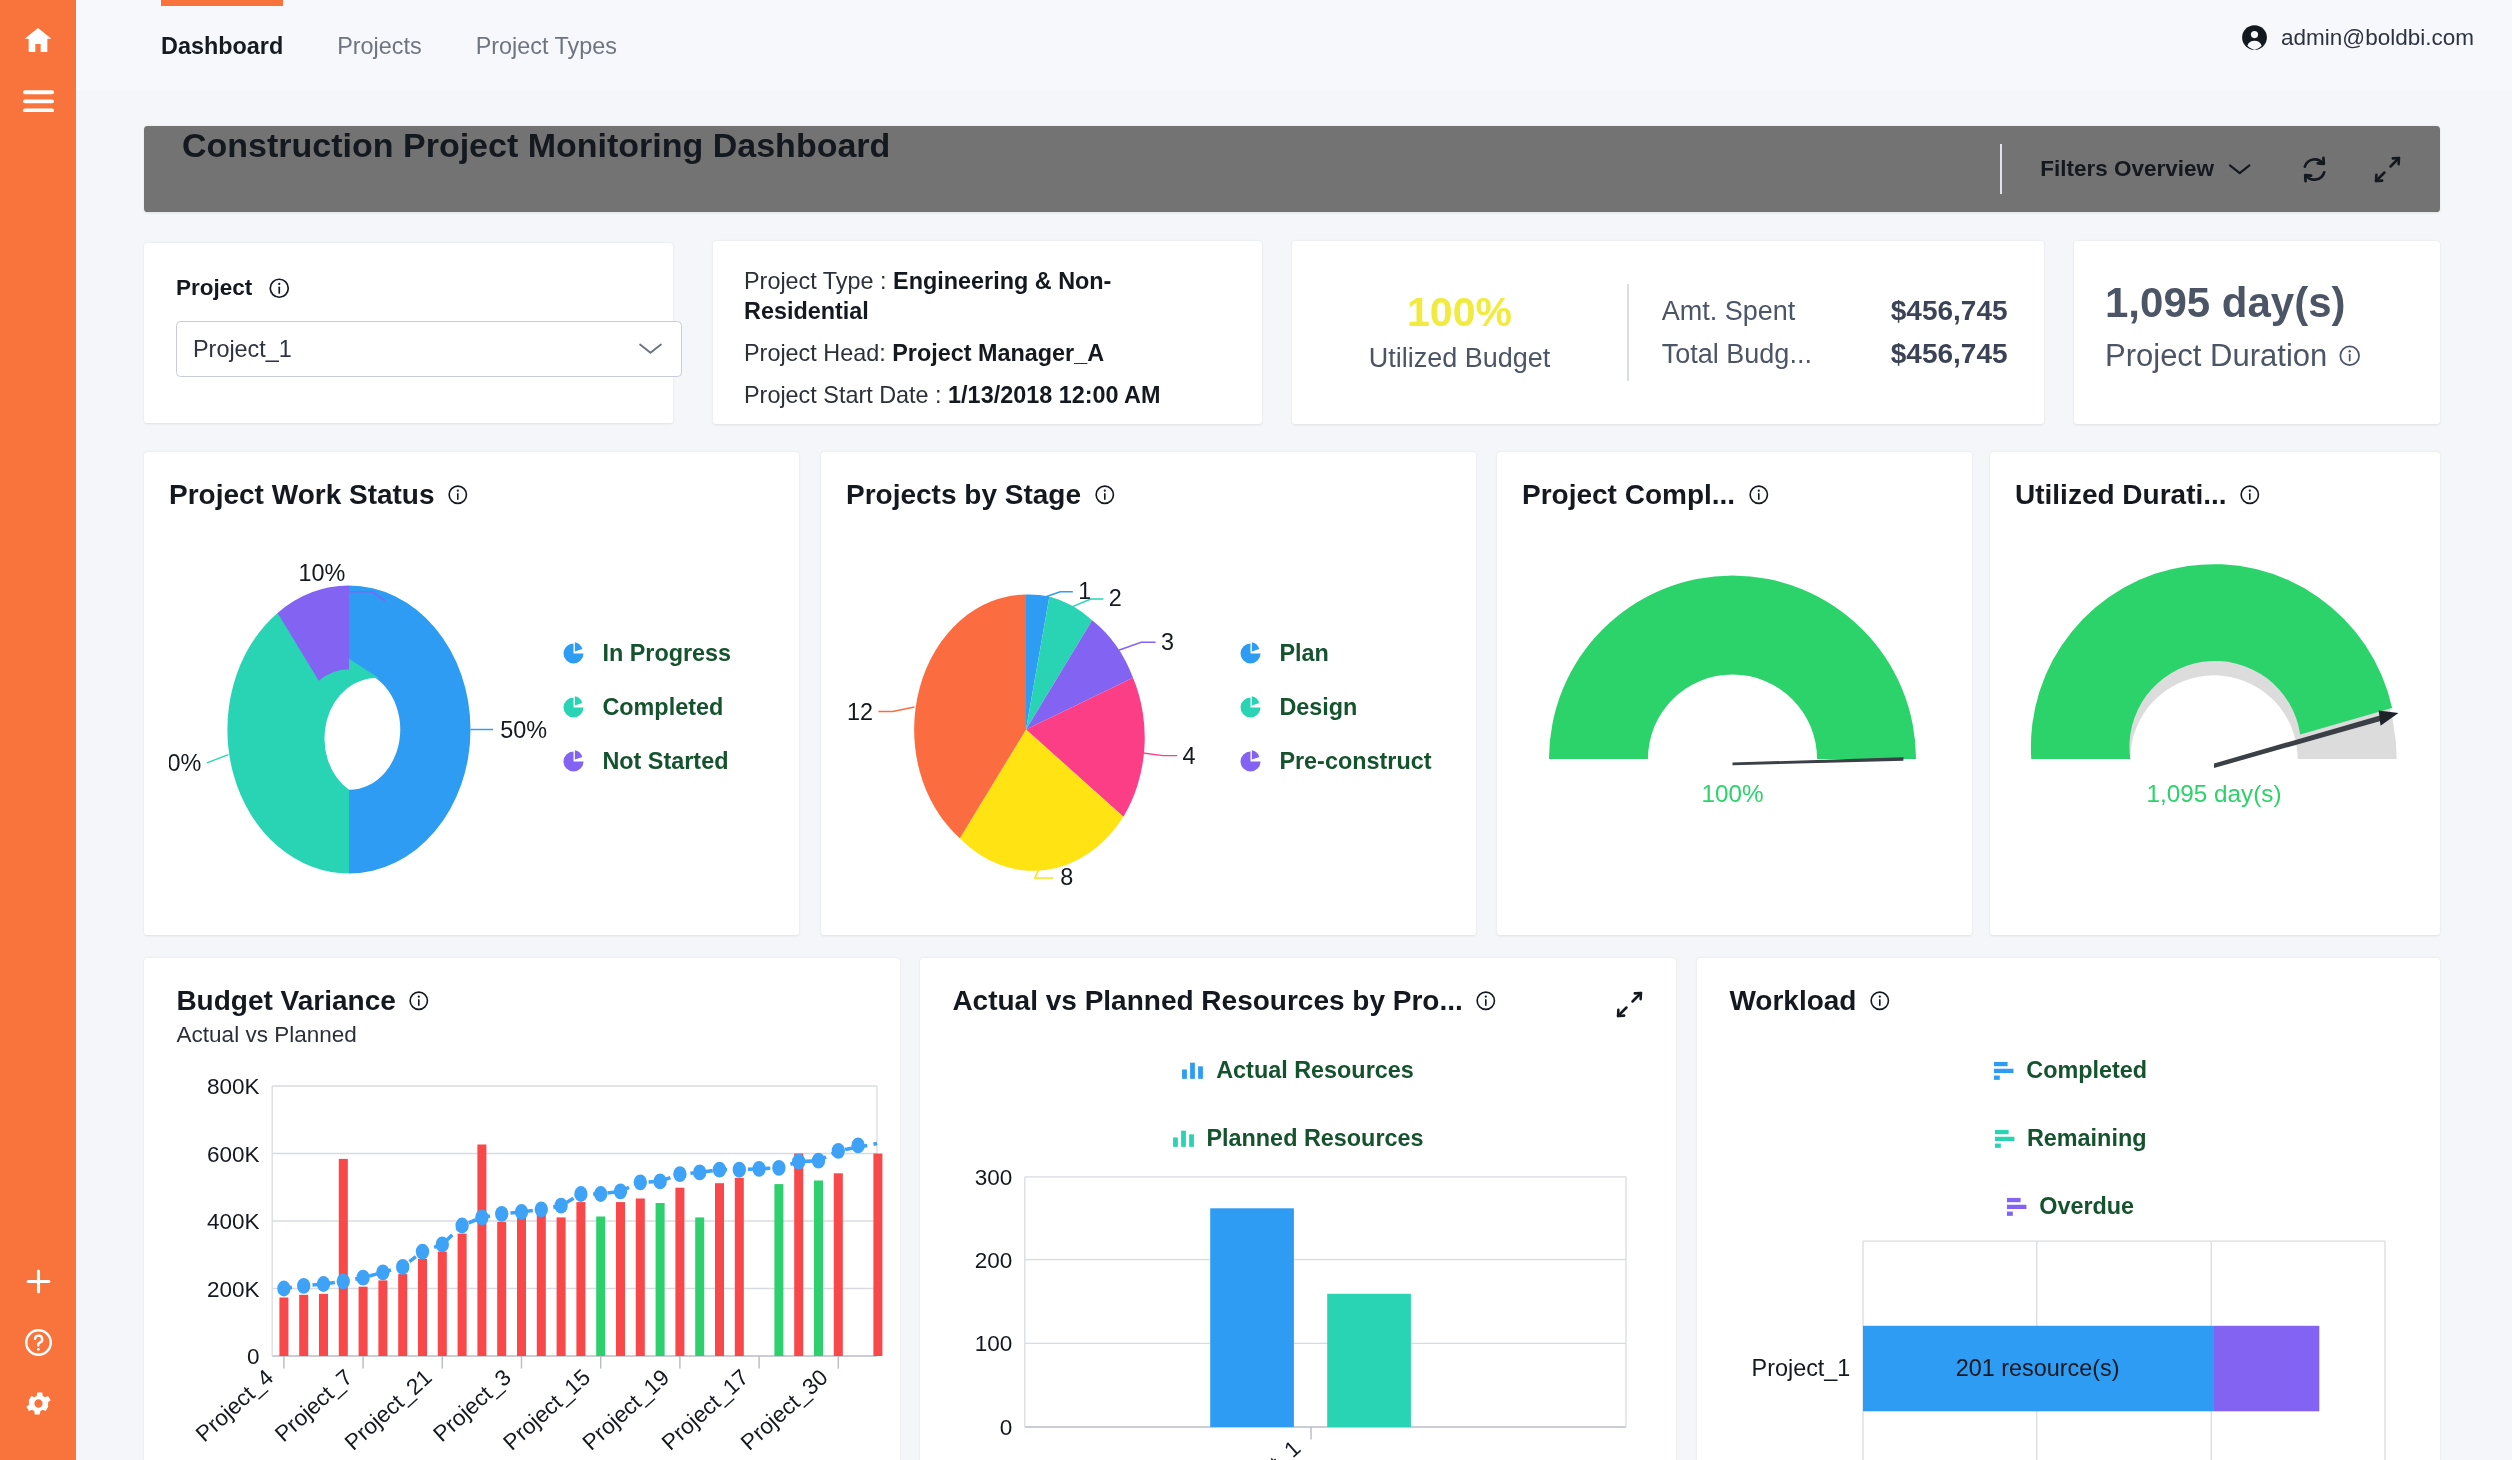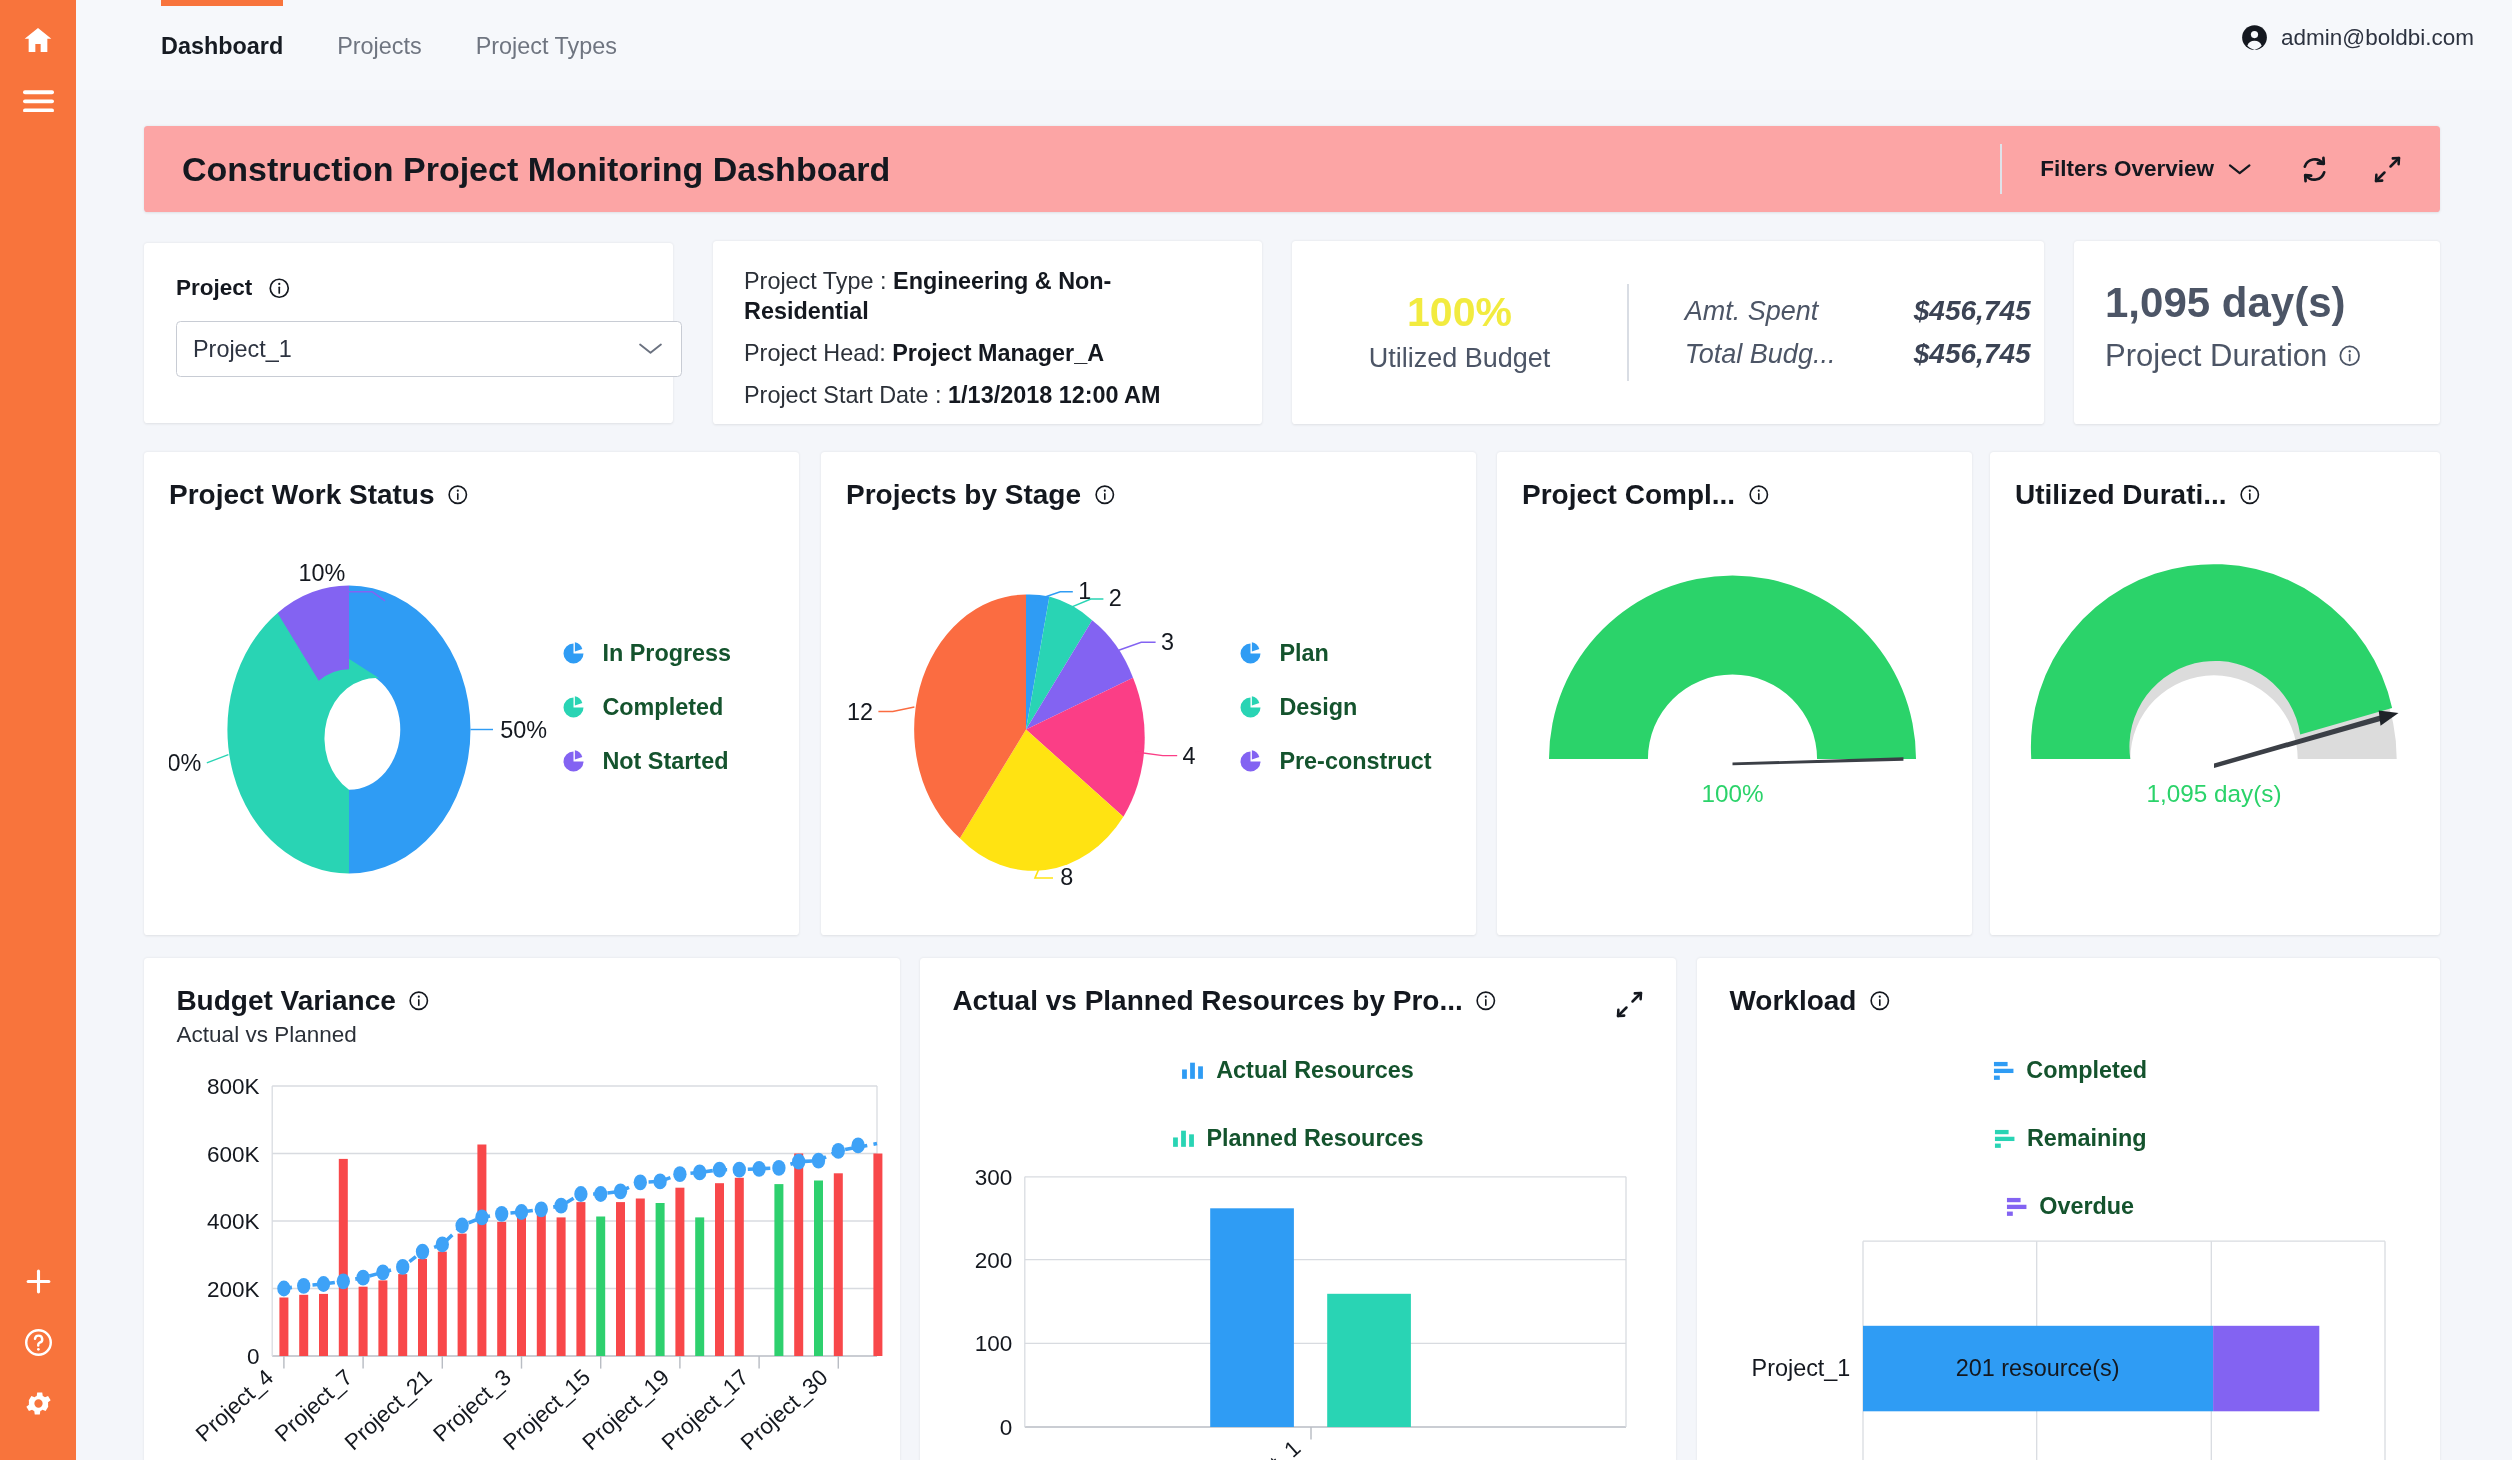--- a/index.html
+++ b/index.html
@@ -44,23 +44,23 @@
     position: absolute; right: 38px; top: 24px;
     display: flex; align-items: center; gap: 12.6px;
     font-size: 22.5px; color: #2d3340;
   }
   
   #panel {
     position: absolute; left: 144px; top: 126px; width: 2296px; height: 1261px;
   }
   #dash-header {
     position: absolute; left: 0; top: 0; width: 2296px; height: 86px;
-    background: #fca5a5; border-radius: 3.6px;
+    background: #737373; border-radius: 3.6px;
     box-shadow: 0 0.9px 2.7px rgba(0,0,0,.09);
-    display: flex; align-items: center; justify-content: space-between;
+    display: flex; justify-content: space-between;
     padding: 0 31px 0 38px;
   }
   #dash-title { font-size: 34px; font-weight: bold; color: #14181f; }
   #header-right { display: flex; align-items: center; gap: 0; padding-left: 37px; }
   #hdr-divider { width: 1.8px; height: 50px; background: #dfe3ea; margin-right: 38px; }
   #filters-btn {
     display: flex; align-items: center; gap: 14.4px;
     font-size: 22.5px; font-weight: bold; color: #14181f;
     margin-right: 47px; cursor: pointer;
   }
@@ -97,21 +97,21 @@
   .info-line { font-size: 23.4px; color: #2b3038; line-height: 1.29; margin-bottom: 11.7px; }
   .info-line b { color: #14181f; }
   #budget-card {
     left: 1148px; top: 115px; width: 752px; height: 183px;
     display: flex; align-items: center;
   }
   #budget-left { width: 335px; text-align: center; }
   #budget-pct { font-size: 41px; font-weight: bold; color: #f2eb3f; line-height: 1.05; }
   #budget-pct-label { font-size: 27px; color: #4c5566; margin-top: 9px; }
   #budget-divider { width: 1.8px; height: 97px; background: #d9dde4; }
-  #budget-right { flex: 1; padding-left: 56px; font-style: italic; }
+  #budget-right { flex: 1; padding-left: 33px; }
   .budget-row {
     display: flex; align-items: baseline; gap: 20px;
     font-size: 27px; color: #4c5566; margin: 11.7px 0;
   }
   .budget-row b { font-size: 28px; color: #3b4354; }
   .b-label { width: 209px; }
   #duration-card {
     left: 1930px; top: 115px; width: 366px; height: 183px;
     padding: 38px 0 0 31px;
   }

